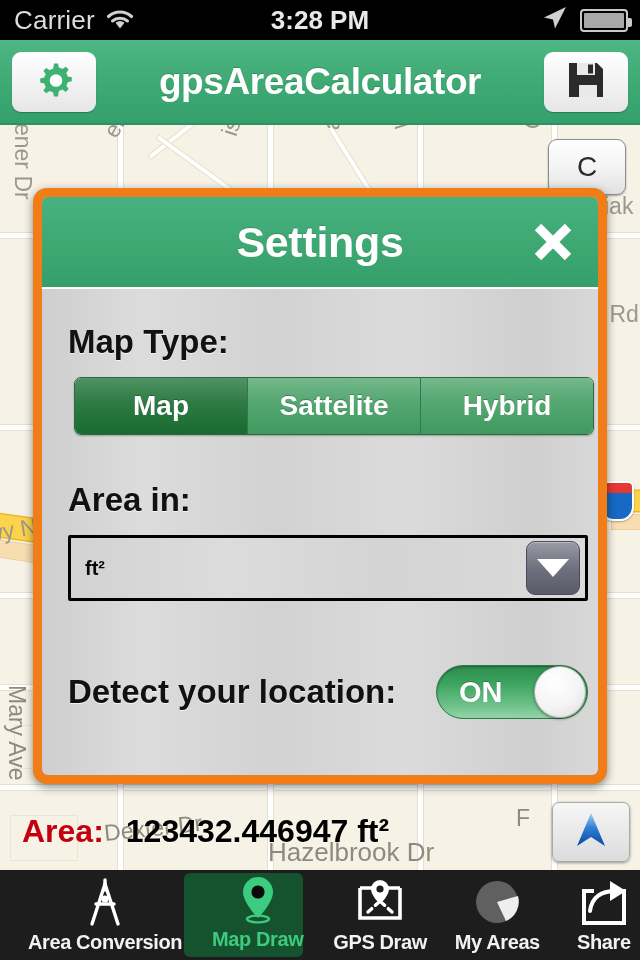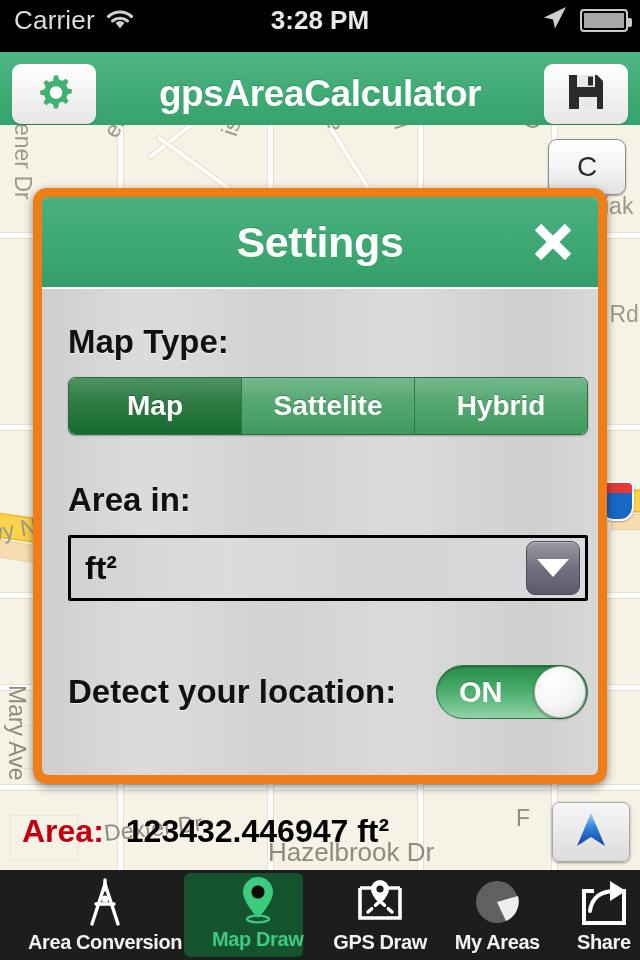--- a/index.html
+++ b/index.html
@@ -27,21 +27,21 @@
   .wifi-ico{ width:30px; height:22px; position:relative; display:inline-block; }
   .battery{ width:48px; height:23px; border:2.5px solid #c9c9c9; border-radius:4px;
             position:relative; }
   .battery::after{ content:""; position:absolute; right:-6px; top:7px; width:4px; height:9px;
             background:#c9c9c9; border-radius:0 2px 2px 0; }
   .battery i{ position:absolute; left:2px; top:2px; bottom:2px; right:2px; background:#a8a8a8;
             border-radius:1px; display:block; }
 
   
   #navbar{
-    position:absolute; top:52px; left:0; width:640px; height:85px;
+    position:absolute; top:40px; left:0; width:640px; height:85px;
     background:linear-gradient(180deg,#4fb684 0%,#3faa74 50%,#34a06b 100%);
     border-bottom:2px solid #2e9163;
     display:flex; align-items:center; justify-content:space-between;
     padding:0 12px;
   }
   .nav-btn{
     width:84px; height:60px; border-radius:9px;
     background:linear-gradient(180deg,#ffffff 0%,#f2f2f2 55%,#e6e6e6 100%);
     display:flex; align-items:center; justify-content:center;
     box-shadow:0 1px 1px rgba(0,0,0,.25);
@@ -132,42 +132,42 @@
   .modal-body{ flex:1; padding:34px 10px 0 26px; position:relative; }
 
   .field-label{
     font-size:33px; font-weight:700; color:#111; margin-bottom:16px;
     text-shadow:0 1px 0 rgba(255,255,255,.7);
   }
 
   
   .segmented{
     display:flex; width:100%; height:58px; border-radius:7px; overflow:hidden;
-    border:1px solid #2b6b3f; box-shadow:inset 0 1px 0 rgba(255,255,255,.25), 0 1px 2px rgba(0,0,0,.28);
+    border:1px solid #2b6b3f; box-shadow:inset 0 1px 0 rgba(255,255,255,.25), 0 1px 2px rgba(0,0,0,.28);margin-left:6px;
   }
   .seg{
     flex:1; display:flex; align-items:center; justify-content:center;
     color:#fff; font-size:28px; font-weight:700; cursor:pointer;
     background:linear-gradient(180deg,#74b98c 0%,#57a873 40%,#3f9a5f 100%);
     border-right:1px solid #2f7a48;
     text-shadow:0 -1px 0 rgba(0,0,0,.25);
   }
   .seg:last-child{ border-right:none; }
   .seg.active{
     background:linear-gradient(180deg,#4f9463 0%,#2e7a44 45%,#186b30 100%);
   }
 
   
   .selectbox{
     position:relative; width:100%; height:66px; margin-top:2px;
     border:3px solid #000; border-radius:2px;
     background:linear-gradient(90deg,#d2d2d2 0%,#dcdcdc 30%,#d4d4d4 60%,#dadada 100%);
     display:flex; align-items:center; cursor:pointer;
   }
-  .select-value{ font-size:32px; font-weight:700; color:#0a0a0a; padding-left:14px; }
+  .select-value{ font-size:20px; font-weight:700; color:#0a0a0a; padding-left:14px; }
   .select-arrow{
     position:absolute; right:5px; top:50%; transform:translateY(-50%);
     width:54px; height:54px; border-radius:9px;
     background:linear-gradient(180deg,#9a9aa5 0%,#70707e 50%,#5a5a68 100%);
     border:1px solid #4b4b58;
     display:flex; align-items:center; justify-content:center;
     box-shadow:inset 0 1px 0 rgba(255,255,255,.35);
   }
   .select-arrow i{
     display:block; width:0; height:0;

